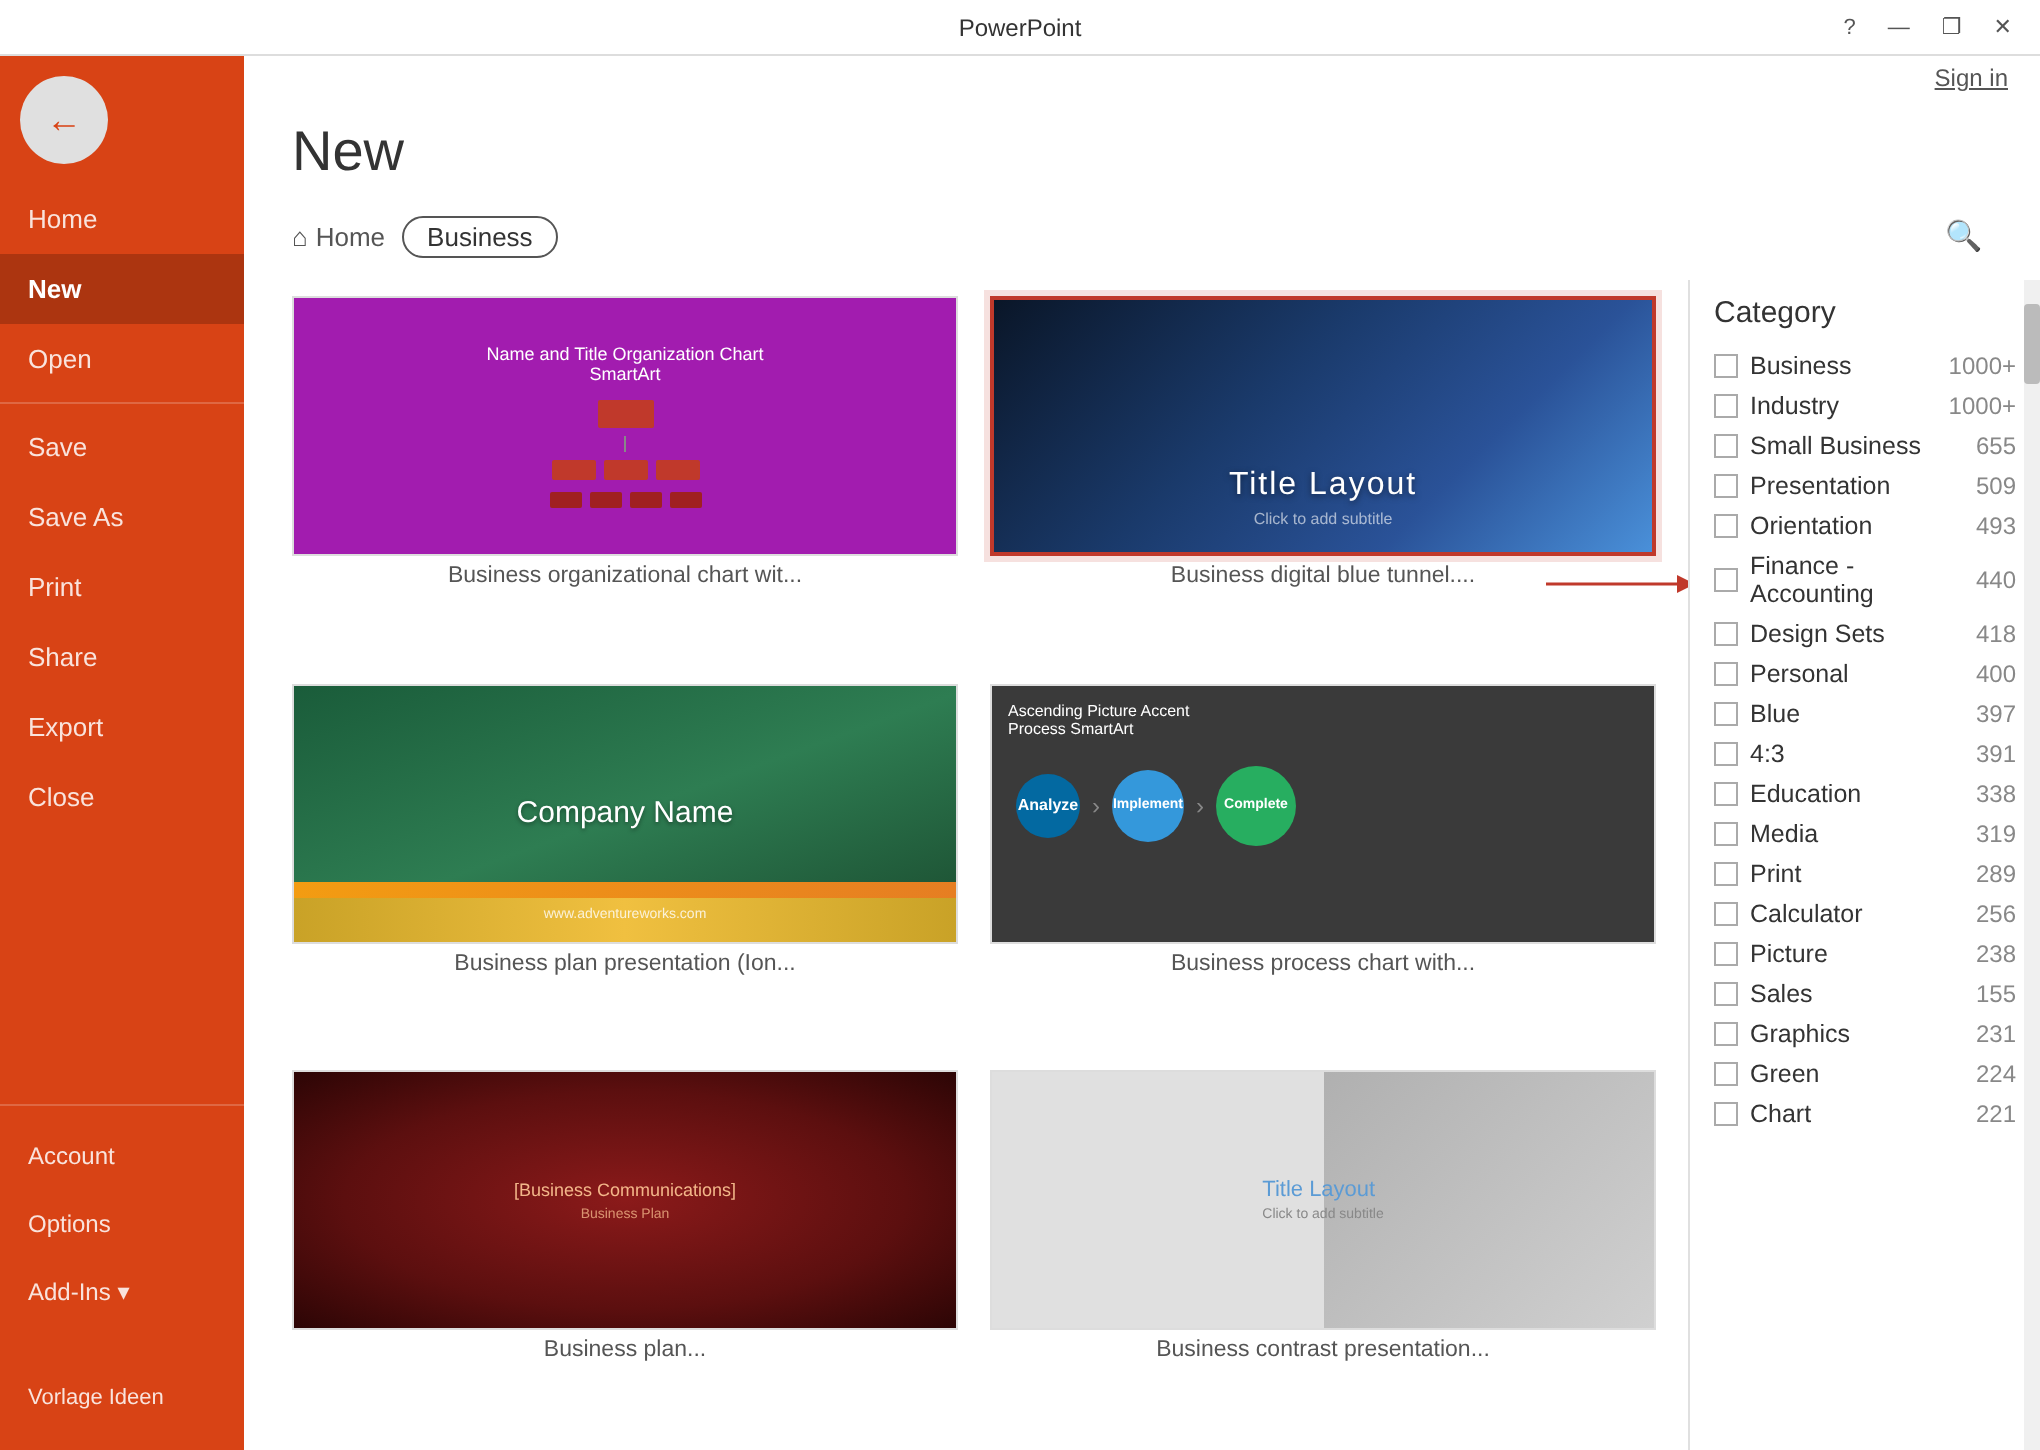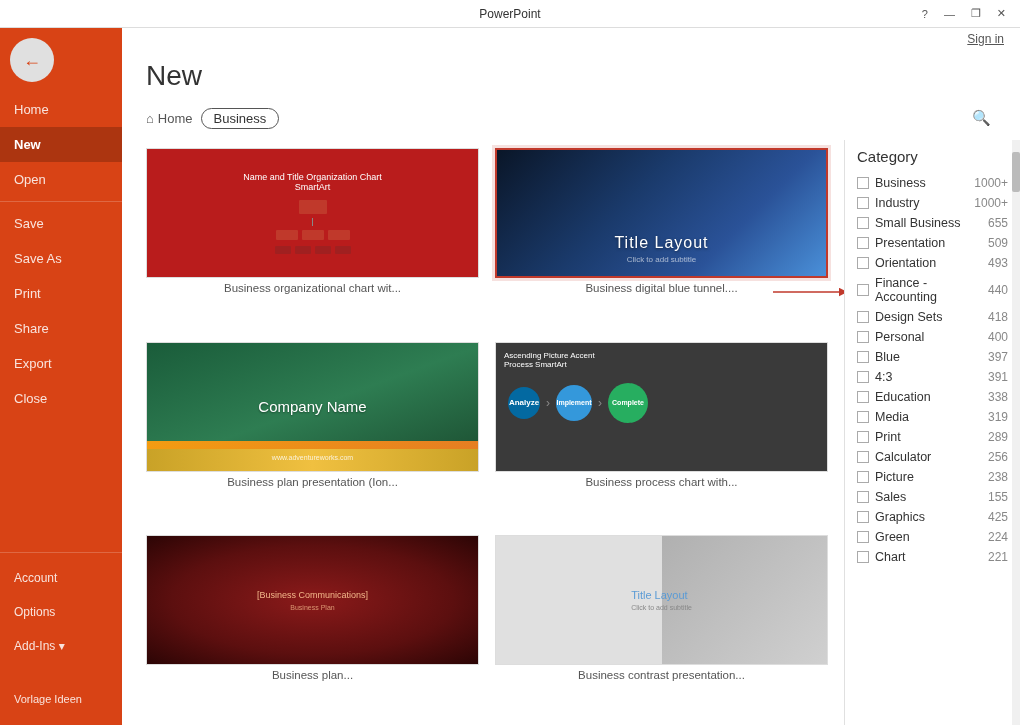--- a/index.html
+++ b/index.html
@@ -188,21 +188,21 @@
     }
     .template-label {
       font-size: 11.5px;
       color: #555;
       margin-top: 4px;
       text-align: center;
     }
 
     
     .thumb-org {
-      background: #b91c1c;
+      background: #a21caf;
       display: flex;
       flex-direction: column;
       justify-content: center;
       padding: 8px;
     }
     .thumb-org-title {
       color: #fff;
       font-size: 9px;
       text-align: center;
       margin-bottom: 8px;
@@ -690,21 +690,21 @@
       <span class="category-count">238</span>
     </div>
             <div class="category-item">
       <div class="category-checkbox"></div>
       <span class="category-name">Sales</span>
       <span class="category-count">155</span>
     </div>
             <div class="category-item">
       <div class="category-checkbox"></div>
       <span class="category-name">Graphics</span>
-      <span class="category-count">425</span>
+      <span class="category-count">231</span>
     </div>
             <div class="category-item">
       <div class="category-checkbox"></div>
       <span class="category-name">Green</span>
       <span class="category-count">224</span>
     </div>
             <div class="category-item">
       <div class="category-checkbox"></div>
       <span class="category-name">Chart</span>
       <span class="category-count">221</span>

